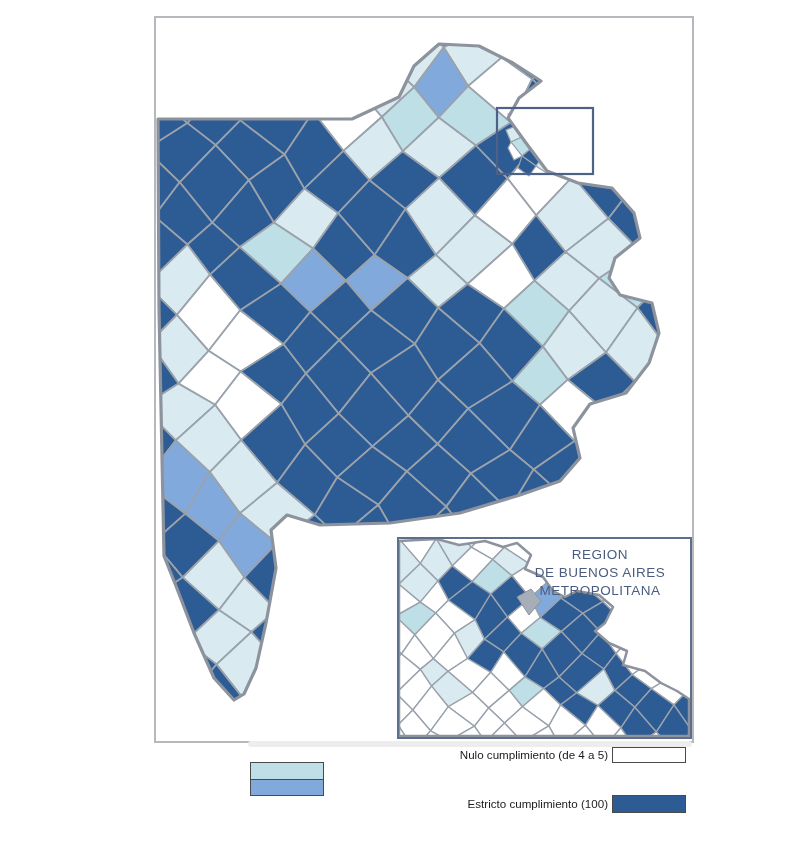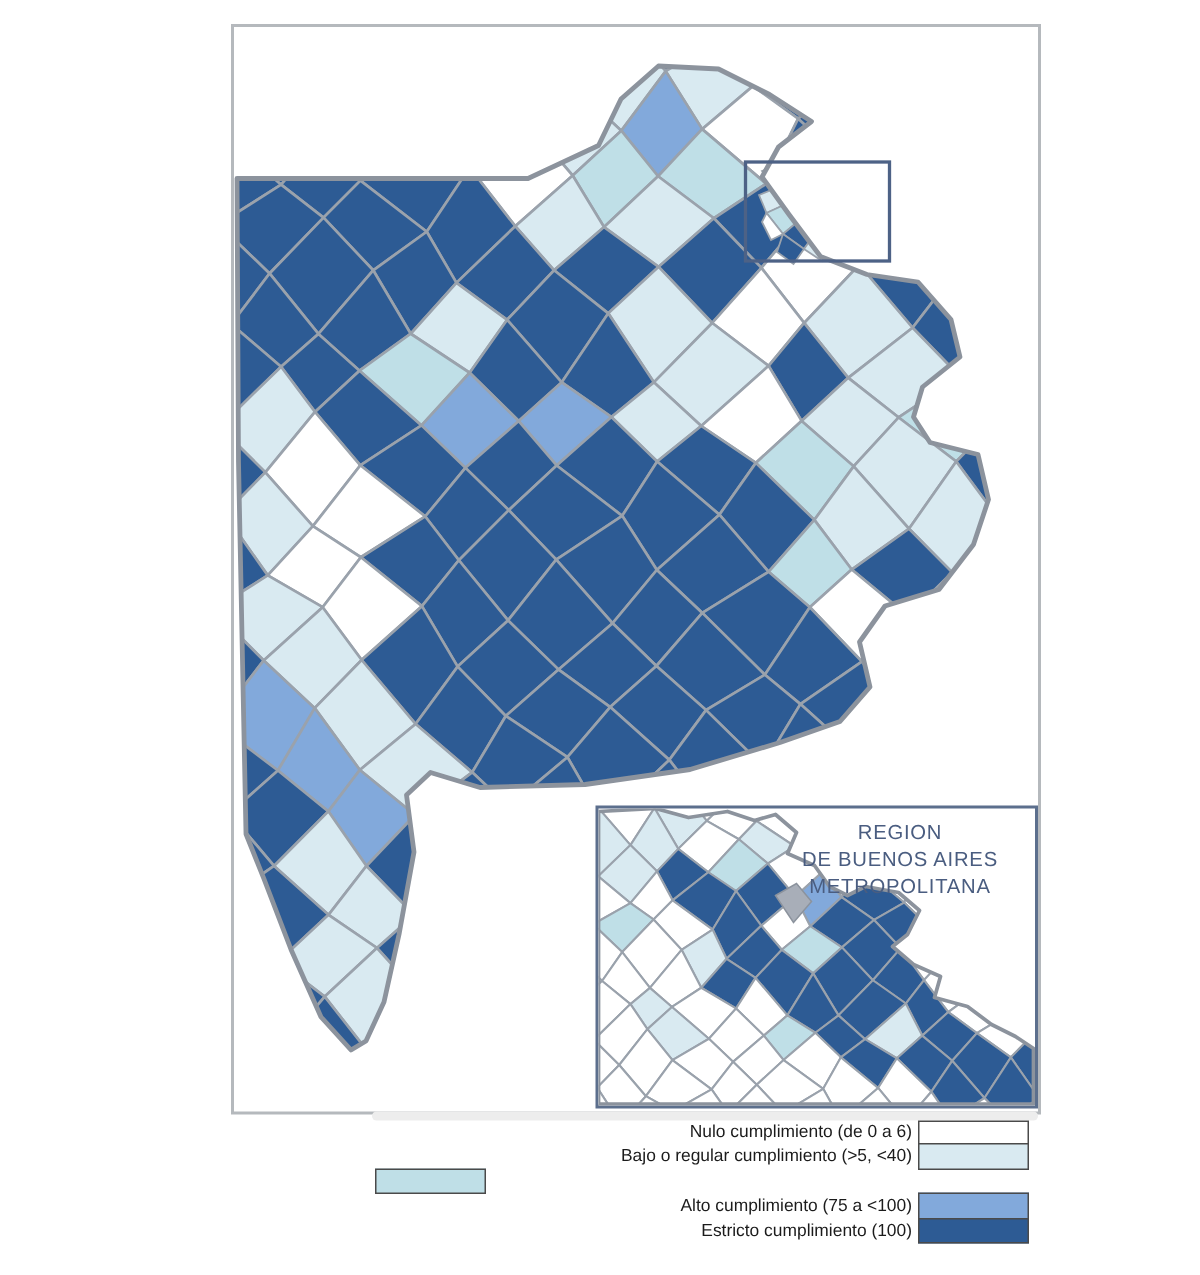--- a/index.html
+++ b/index.html
@@ -567,31 +567,26 @@
     <span>REGION</span>
     <span>DE BUENOS AIRES</span>
     <span>METROPOLITANA</span>
   </div>
 </div>
 
 <div class="legend-strip"></div>
 
 <div class="legend" id="legend">
     <div class="legend-row">
-      <div class="legend-label">Nulo cumplimiento (de 0 a 6)</div>
+      <div class="legend-label">Nulo cumplimiento (de 4 a 5)</div>
       <div class="legend-swatch" style="background: rgb(255, 255, 255); border-color: rgb(74, 74, 74);"></div>
-    </div>
-    <div class="legend-row">
-      <div class="legend-label">Bajo o regular cumplimiento (&gt;5, &lt;40)</div>
-      <div class="legend-swatch" style="background: rgb(217, 234, 241); border-color: rgb(74, 74, 74);"></div>
     </div>
     <div class="legend-row">
       <div class="legend-swatch" style="background: rgb(191, 223, 231); border-color: rgb(74, 74, 74);"></div>
     </div>
     <div class="legend-row">
-      <div class="legend-label">Alto cumplimiento (75 a &lt;100)</div>
       <div class="legend-swatch" style="background: rgb(130, 169, 219); border-color: rgb(74, 74, 74);"></div>
     </div>
     <div class="legend-row">
       <div class="legend-label">Estricto cumplimiento (100)</div>
       <div class="legend-swatch" style="background: rgb(45, 91, 148); border-color: rgb(74, 74, 74);"></div>
     </div>
   </div>
 
 </body></html>

